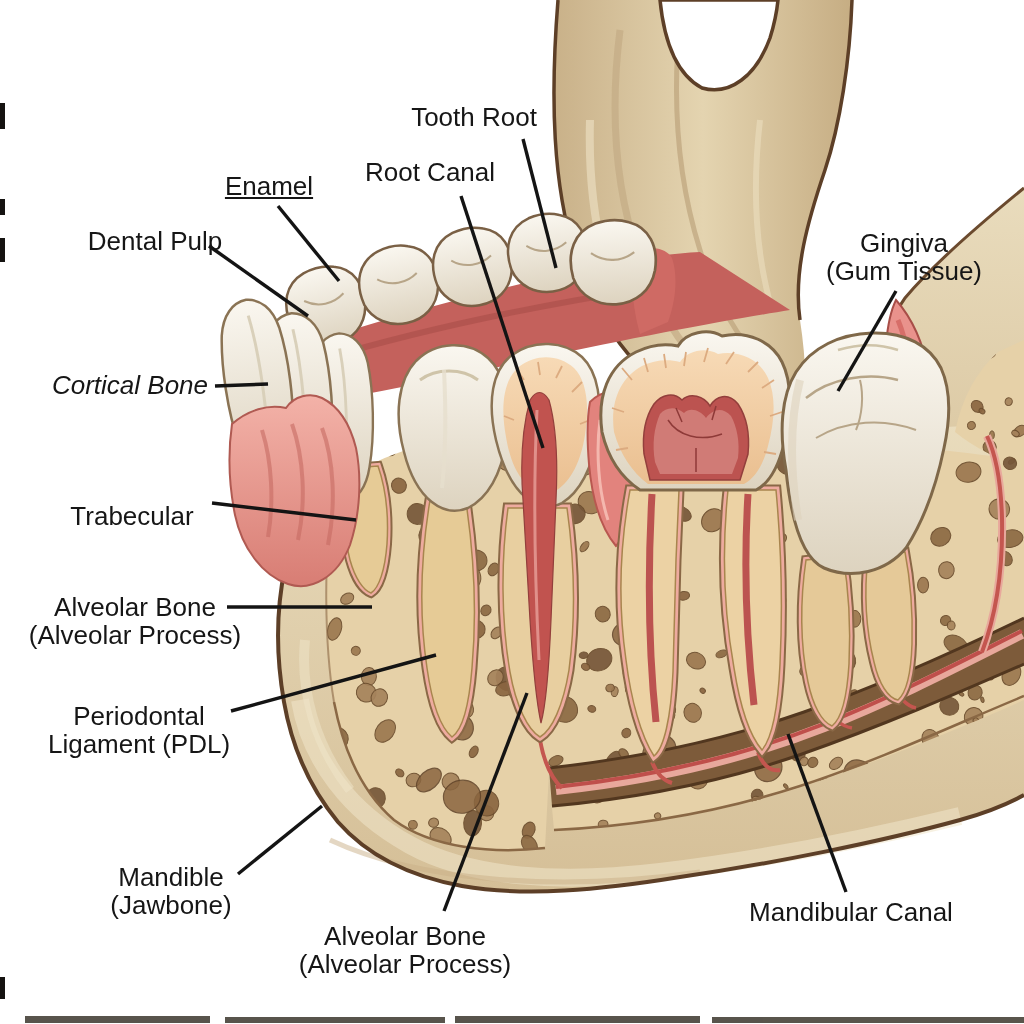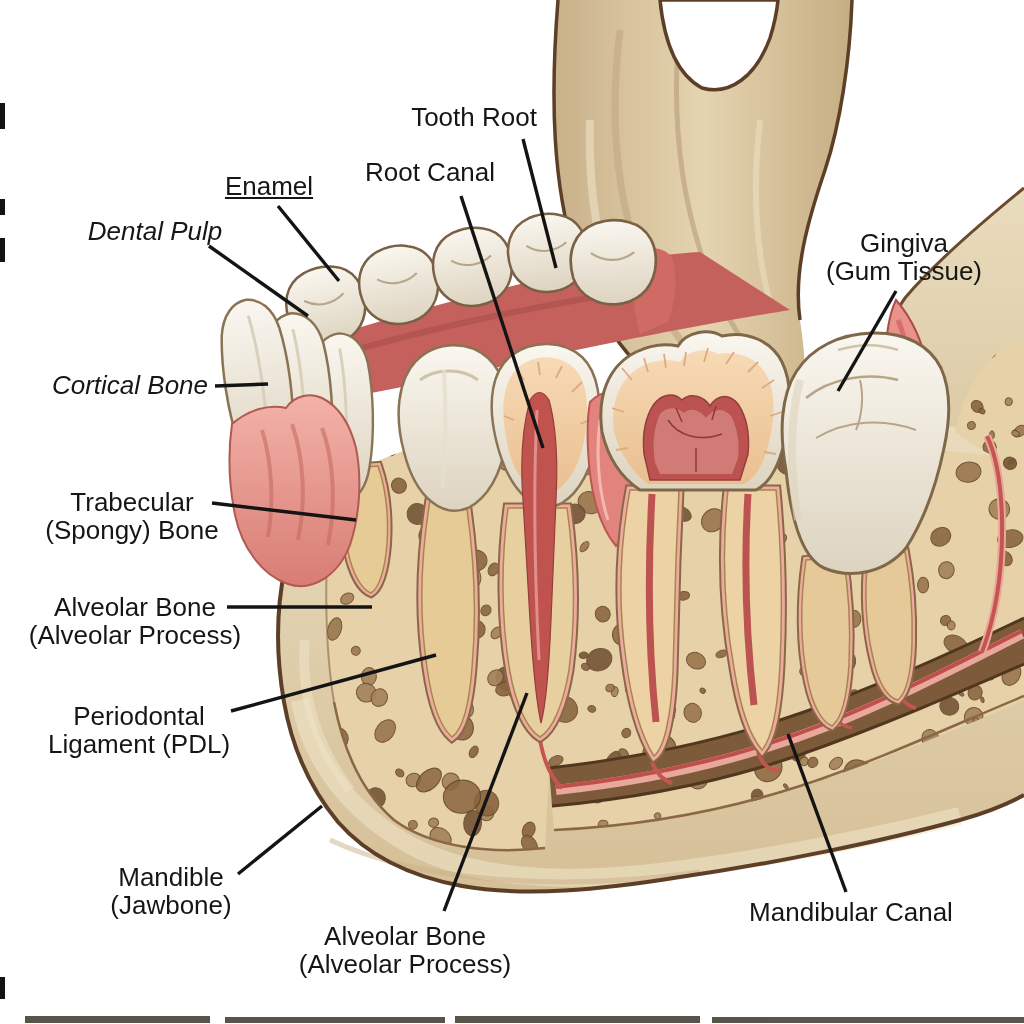--- a/index.html
+++ b/index.html
@@ -6,21 +6,21 @@
   .stage{position:relative;width:1024px;height:1024px;background:#ffffff;overflow:hidden;
          font-family:"Liberation Sans",sans-serif;}
   .stage svg{position:absolute;left:0;top:0;}
   .lbl{position:absolute;transform:translate(-50%,-50%);color:#161616;font-size:26px;
        line-height:28px;text-align:center;white-space:nowrap;}
   .lbl span{display:block;}
   
   .lbl-tooth-root{left:474px;top:117px;}
   .lbl-root-canal{left:430px;top:172px;}
   .lbl-enamel{left:269px;top:186px;text-decoration:underline;}
-  .lbl-dental-pulp{left:155px;top:231px;font-style:italic;}
+  .lbl-dental-pulp{left:155px;top:241px;}
   .lbl-cortical-bone{left:130px;top:385px;font-style:italic;}
   .lbl-trabecular{left:132px;top:516px;}
   .lbl-alveolar-left{left:135px;top:621px;}
   .lbl-pdl{left:139px;top:730px;}
   .lbl-mandible{left:171px;top:891px;}
   .lbl-gingiva{left:904px;top:257px;}
   .lbl-mandibular-canal{left:851px;top:912px;}
   .lbl-alveolar-bottom{left:405px;top:950px;}
 </style>
 </head>
@@ -520,21 +520,20 @@
       <span>Enamel</span>
     </div>
 <div class="lbl lbl-dental-pulp">
       <span>Dental Pulp</span>
     </div>
 <div class="lbl lbl-cortical-bone">
       <span>Cortical Bone</span>
     </div>
 <div class="lbl lbl-trabecular">
       <span>Trabecular</span>
-      <span>(Spongy) Bone</span>
     </div>
 <div class="lbl lbl-alveolar-left">
       <span>Alveolar Bone</span>
       <span>(Alveolar Process)</span>
     </div>
 <div class="lbl lbl-pdl">
       <span>Periodontal</span>
       <span>Ligament (PDL)</span>
     </div>
 <div class="lbl lbl-mandible">

